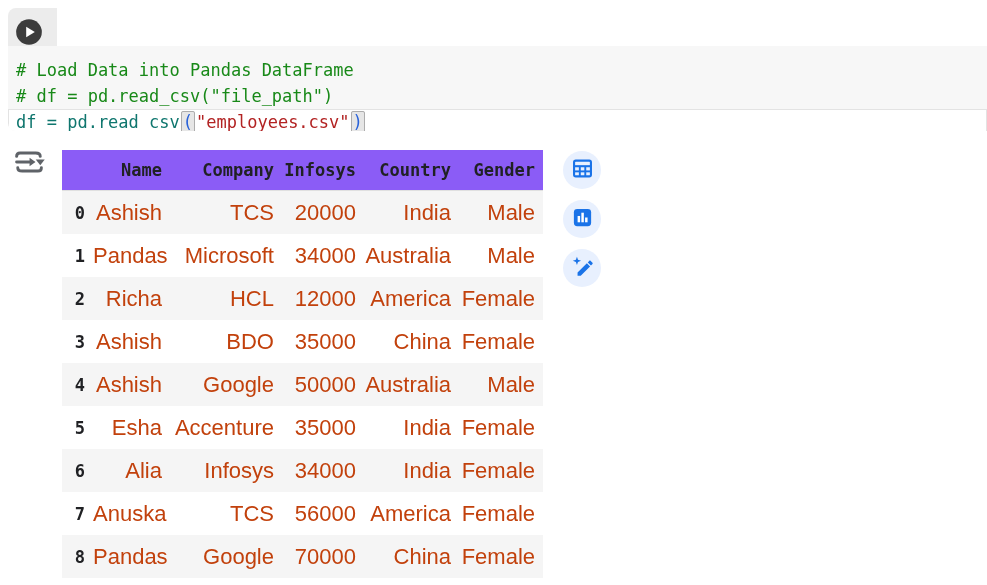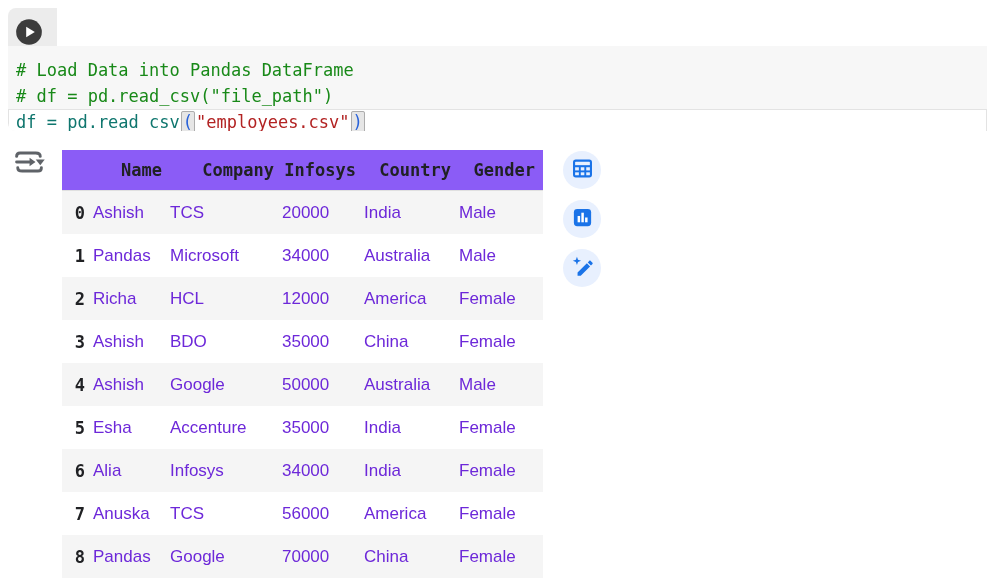--- a/index.html
+++ b/index.html
@@ -26,22 +26,22 @@
   
   table.df{position:absolute;left:62px;top:150px;width:481px;border-collapse:collapse;table-layout:fixed;}
   table.df col.c-idx{width:31px;} table.df col.c-name{width:77px;}
   table.df col.c-company{width:112px;} table.df col.c-salary{width:82px;}
   table.df col.c-country{width:95px;} table.df col.c-gender{width:84px;}
   table.df thead th{height:40px;padding:0 8px 0 0;text-align:right;vertical-align:middle;
     font-family:"DejaVu Sans Mono",monospace;font-weight:bold;font-size:17px;color:#202124;
     border-bottom:1px solid #e0e0e0;background:#8b5cf6;}
   table.df tbody th{height:43px;padding:0 8px 0 0;text-align:right;vertical-align:middle;
     font-family:"DejaVu Sans Mono",monospace;font-weight:bold;font-size:17px;color:#202124;}
-  table.df tbody td{height:43px;padding:0 8px 0 0;text-align:left;vertical-align:middle;
-    font-family:"Liberation Sans",sans-serif;font-size:17px;color:#6d28d9;}
+  table.df tbody td{height:43px;padding:0 8px 0 0;text-align:right;vertical-align:middle;
+    font-family:"Liberation Sans",sans-serif;font-size:22px;color:#c2410c;}
   table.df tbody tr:nth-child(odd){background:#f5f5f5;}
 
   
   .actions{position:absolute;left:563px;top:151px;display:flex;flex-direction:column;gap:11px;}
   .action-circle{width:38px;height:38px;border-radius:50%;background:#e8f0fe;border:none;padding:0;
     display:flex;align-items:center;justify-content:center;cursor:pointer;}
 </style>
 </head>
 <body>
 

